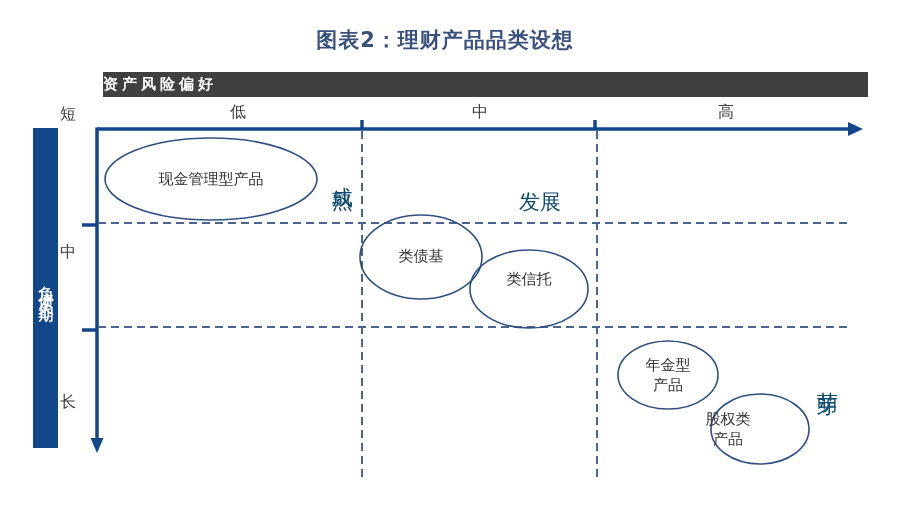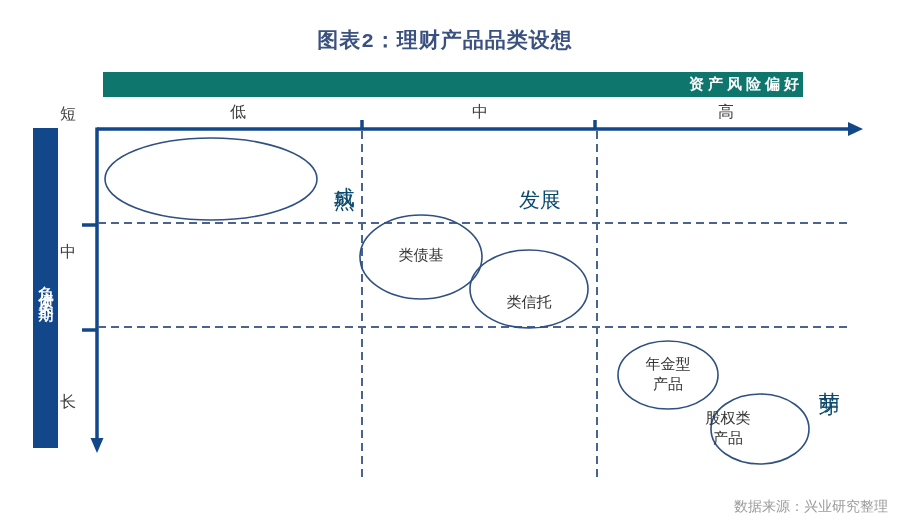--- a/index.html
+++ b/index.html
@@ -5,36 +5,36 @@
   html, body { margin: 0; padding: 0; background: #ffffff; }
   #page-root {
     position: relative;
     width: 900px;
     height: 531px;
     background: #ffffff;
     overflow: hidden;
     font-family: "DejaVu Sans", sans-serif;
   }
   .abs { position: absolute; }
-  .center-anchor { transform: translate(-50%, -50%); font-family: Liberation Mono, monospace; }
+  .center-anchor { transform: translate(-50%, -50%); }
 
   .chart-title {
     left: 445px; top: 40px;
     font-size: 21px;
     font-weight: bold;
     color: #3a5180;
     white-space: nowrap;
     letter-spacing: 1px;
   }
 
   .top-bar {
     left: 103px; top: 72px;
-    width: 700px; height: 25px;
-    background: #0f766e;
-    display: flex; align-items: center; justify-content: flex-end;
+    width: 765px; height: 25px;
+    background: #404040;
+    display: flex; align-items: center; justify-content: flex-start;
   }
   .top-bar-label {
     color: #ffffff;
     font-size: 15px;
     font-weight: bold;
     letter-spacing: 4px;
     white-space: nowrap;
   }
 
   .left-bar {
@@ -133,22 +133,22 @@
     <ellipse cx="421" cy="257" rx="61" ry="42" fill="none" stroke="#2f5080" stroke-width="1.6"></ellipse>
     <ellipse cx="529" cy="289" rx="59" ry="39" fill="none" stroke="#2f5080" stroke-width="1.6"></ellipse>
     <ellipse cx="668" cy="375" rx="50" ry="34" fill="none" stroke="#2f5080" stroke-width="1.6"></ellipse>
     <ellipse cx="760" cy="429" rx="49" ry="35" fill="none" stroke="#2f5080" stroke-width="1.6"></ellipse>
   </svg>
 
   <div class="abs center-anchor stage-label stage-vertical" style="left:342px; top:173px;">成熟</div>
   <div class="abs center-anchor stage-label" style="left:540px; top:202px;">发展</div>
   <div class="abs center-anchor stage-label stage-vertical" style="left:827px; top:378px;">萌芽</div>
 
+  <div class="abs center-anchor bubble-label" style="left:211px; top:180px;">现金管理型产品</div>
   <div class="abs center-anchor bubble-label" style="left:421px; top:257px;">类债基</div>
-  <div class="abs center-anchor bubble-label" style="left:529px; top:304px;">类信托</div>
+  <div class="abs center-anchor bubble-label" style="left:529px; top:280px;">类信托</div>
   <div class="abs center-anchor bubble-label" style="left:668px; top:375px;text-align:center;">年金型
 产品</div>
   <div class="abs center-anchor bubble-label" style="left:728px; top:429px;">股权类
 产品</div>
 
-  <div class="abs source-note">数据来源：兴业研究整理</div>
 
 </div>
 
 </body></html>

